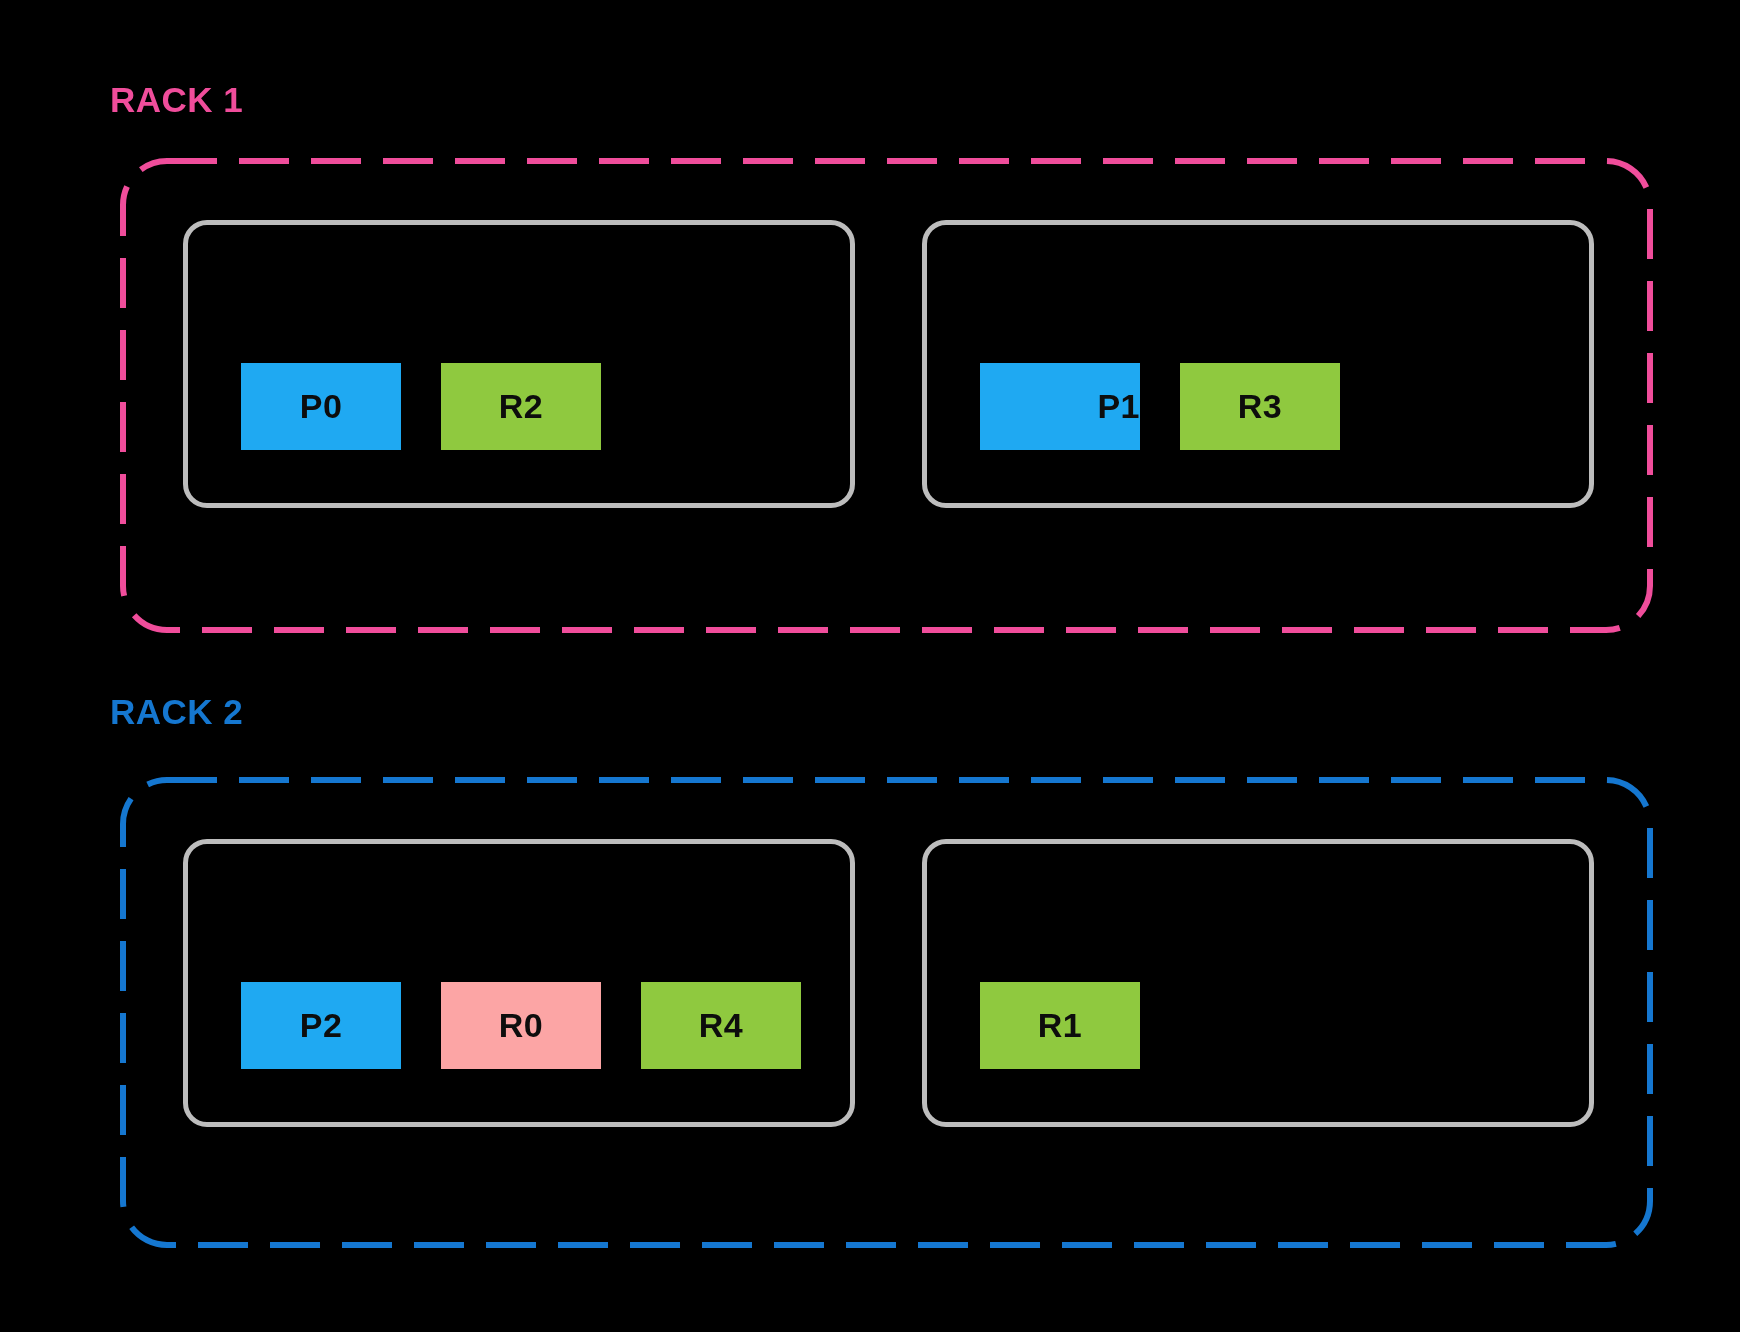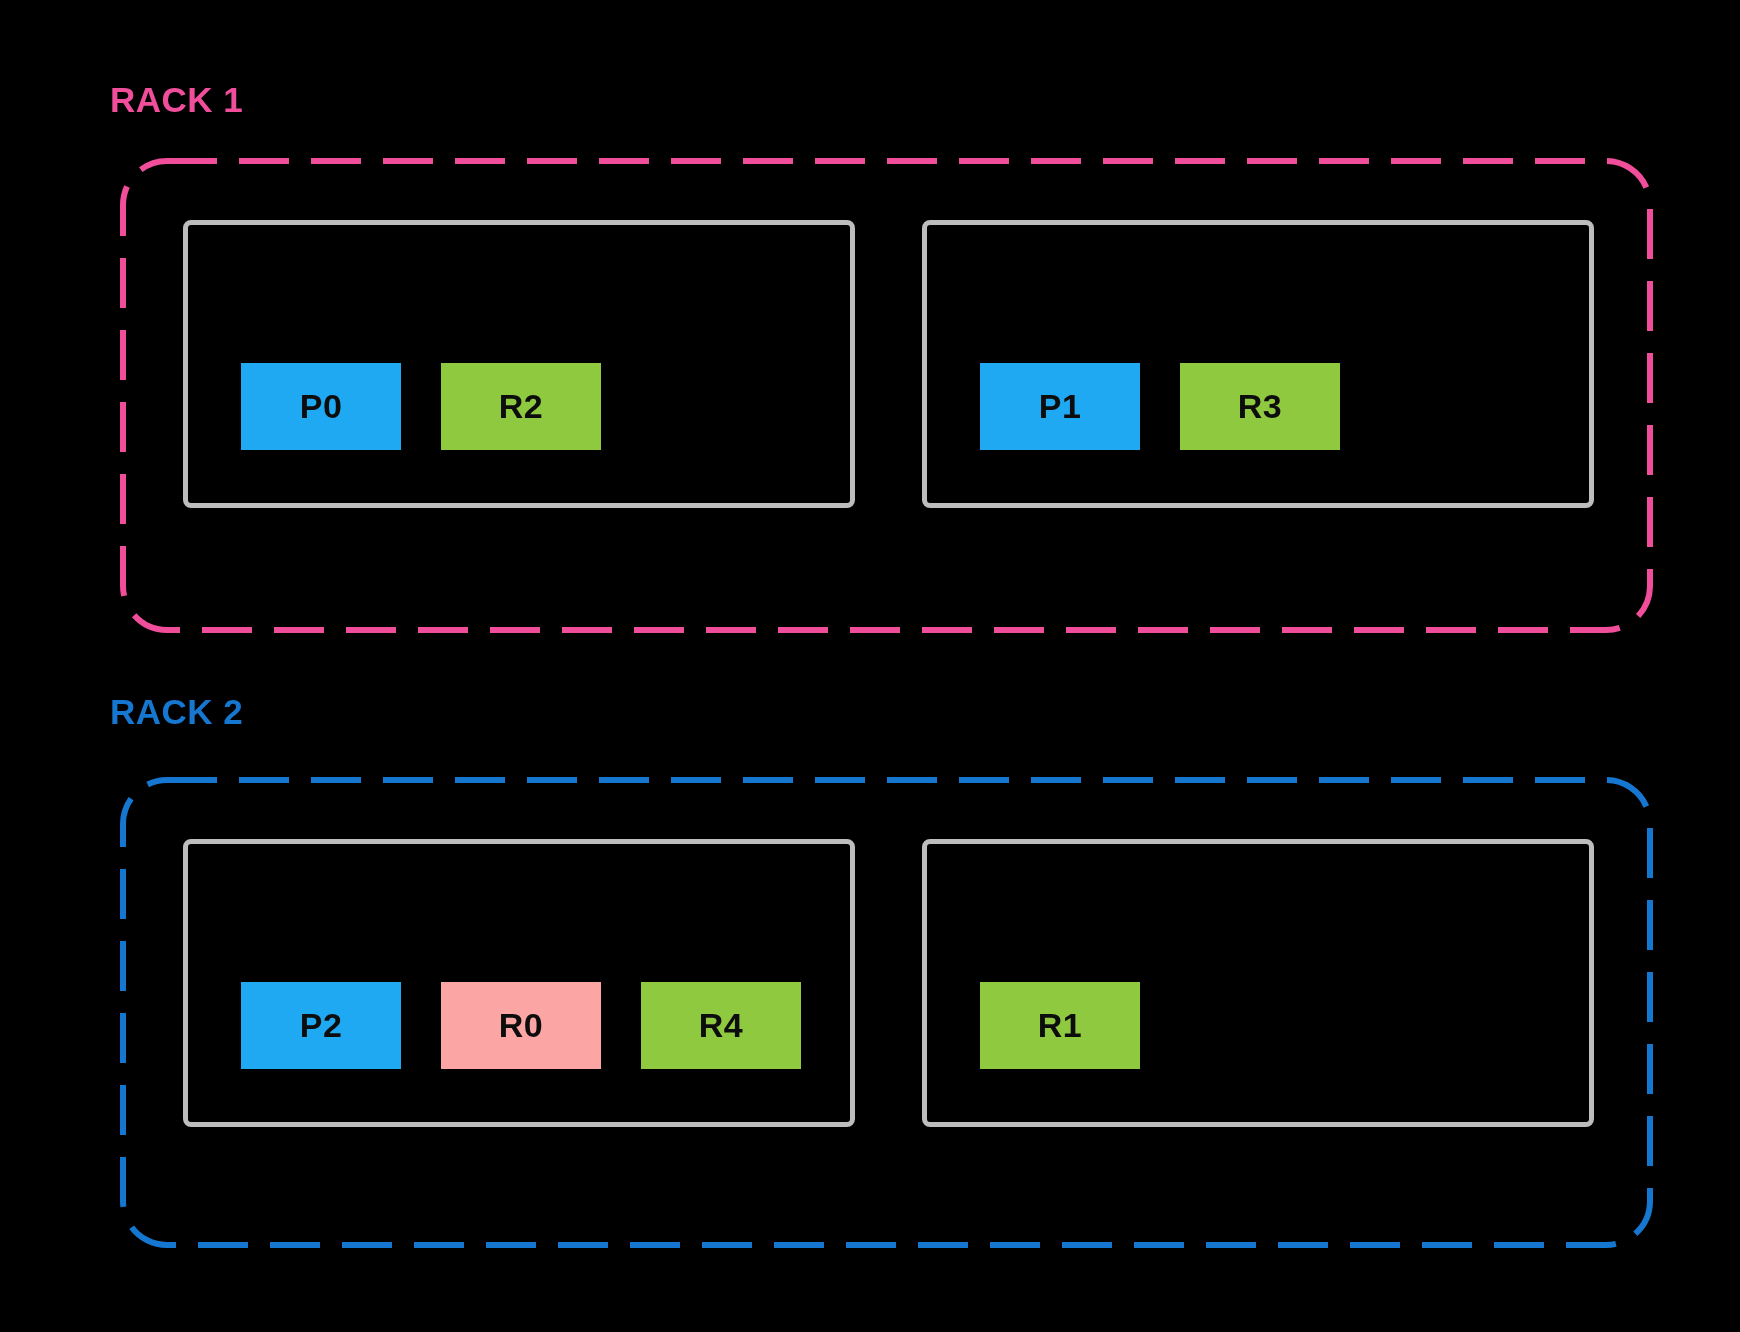--- a/index.html
+++ b/index.html
@@ -39,21 +39,21 @@
     top: 0;
     display: block;
   }
   .node {
     position: absolute;
     top: 62px;
     width: 672px;
     height: 288px;
     box-sizing: border-box;
     border: 5px solid #BDBDBD;
-    border-radius: 8px;
+    border-radius: 24px;
     background: transparent;
   }
   .node.pos-1 { left: 63px; }
   .node.pos-2 { left: 802px; }
   .slots {
     position: absolute;
     left: 53px;
     bottom: 53px;
     display: flex;
     gap: 40px;
@@ -88,21 +88,21 @@
           <span>P0</span>
         </div>
         <div class="slot" style="background-color: rgb(143, 201, 63);">
           <span>R2</span>
         </div>
       </div>
     </div>
 
     <div class="node pos-2">
       <div class="slots">
-        <div class="slot" style="background-color: rgb(31, 169, 242);">
+        <div class="slot" style="background-color: rgb(31, 169, 242); justify-content: flex-end;">
           <span>P1</span>
         </div>
         <div class="slot" style="background-color: rgb(143, 201, 63);">
           <span>R3</span>
         </div>
       </div>
     </div>
   </div>
 
   <div class="rack-label r2" style="color: rgb(21, 119, 208);">RACK 2</div>

